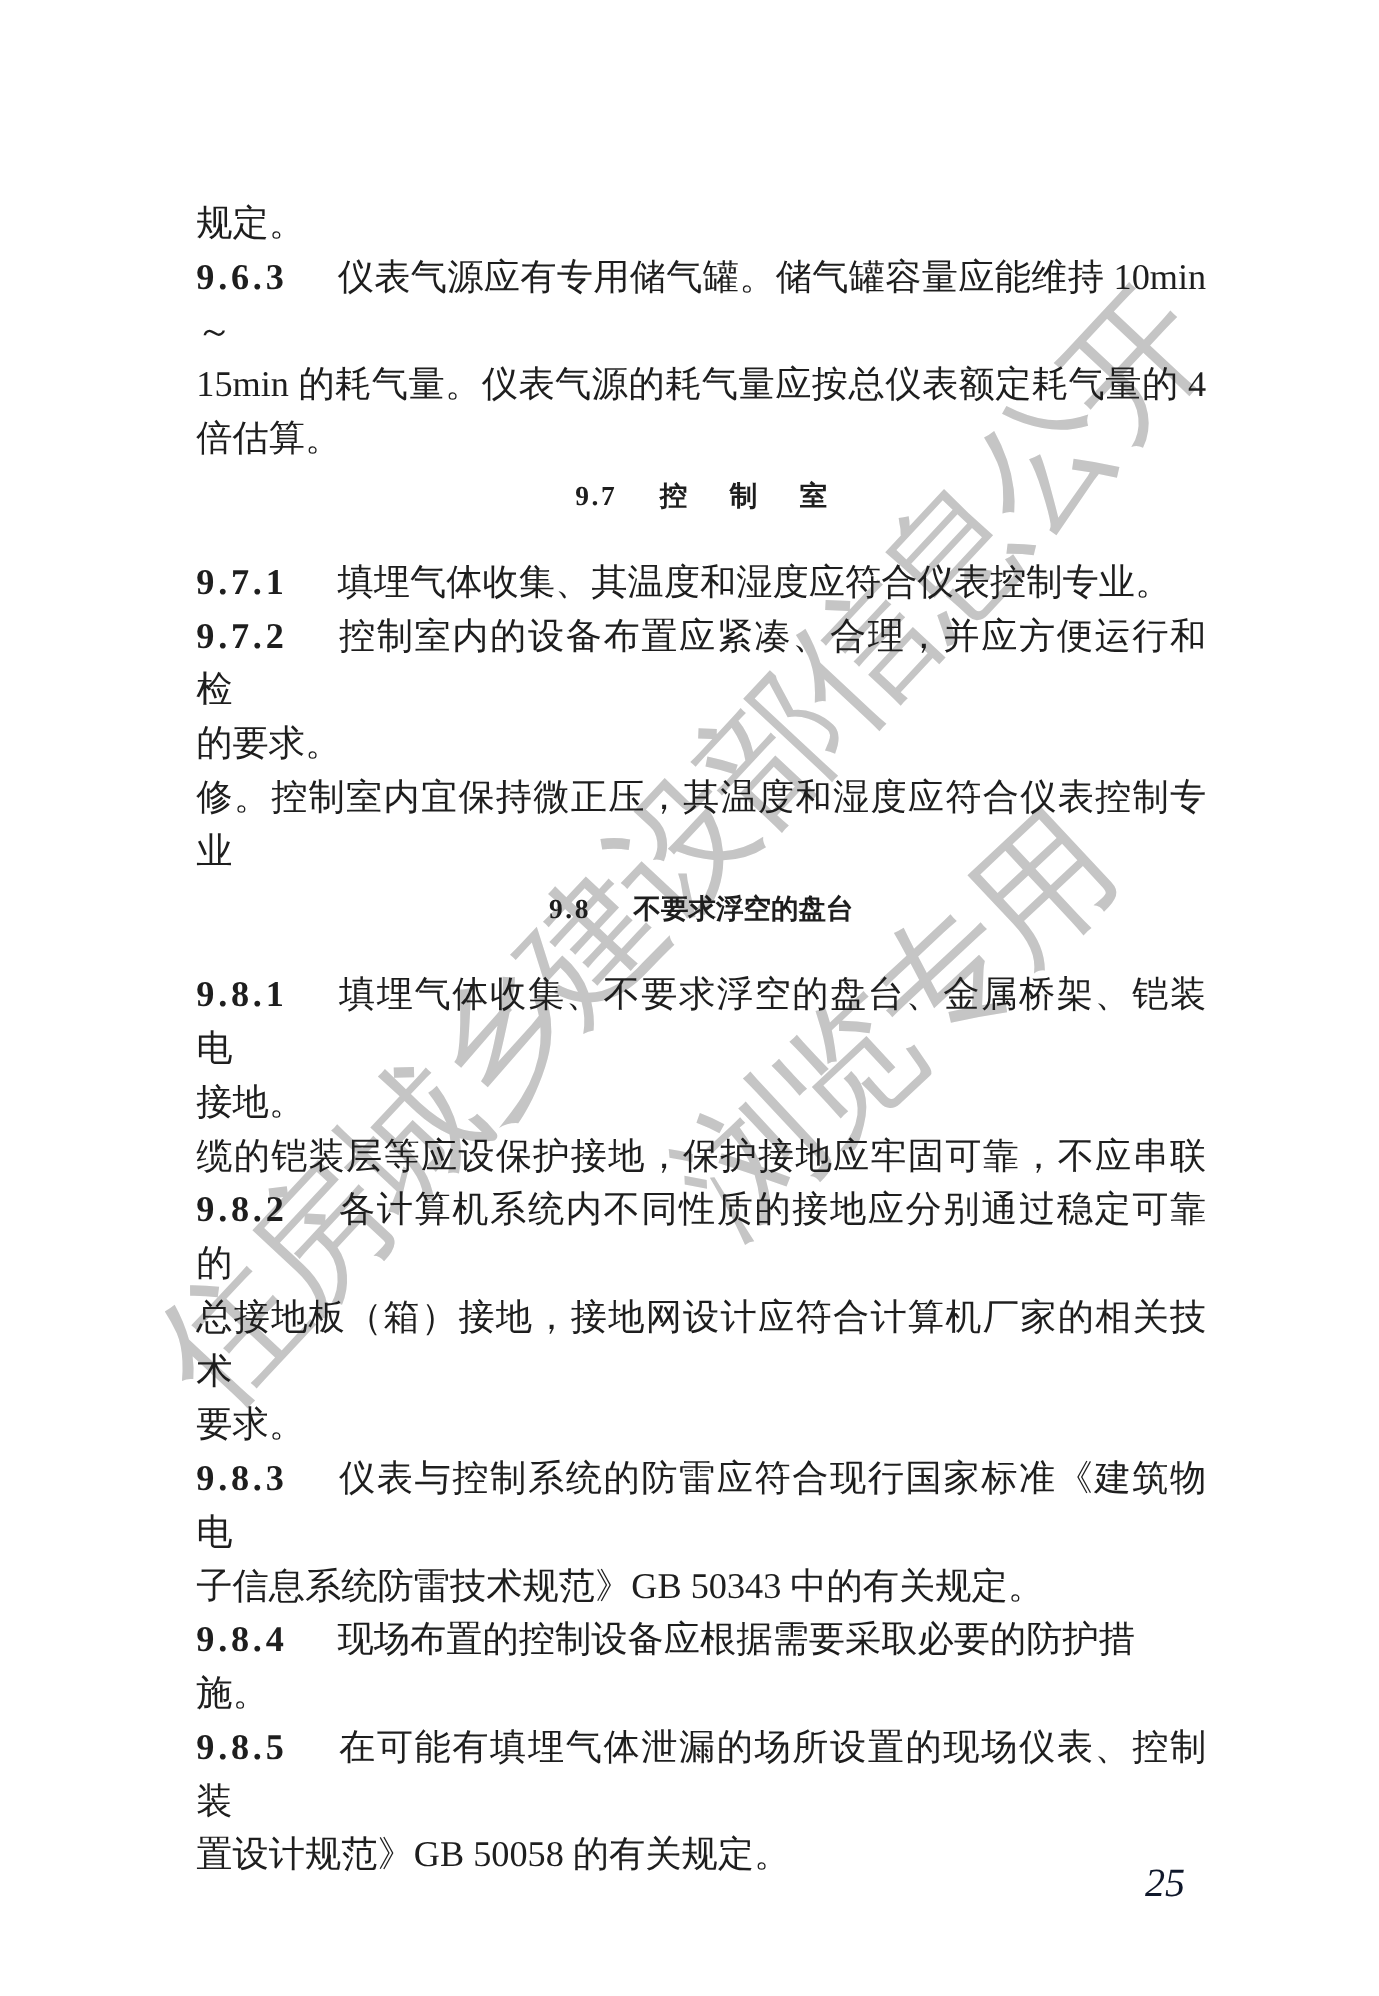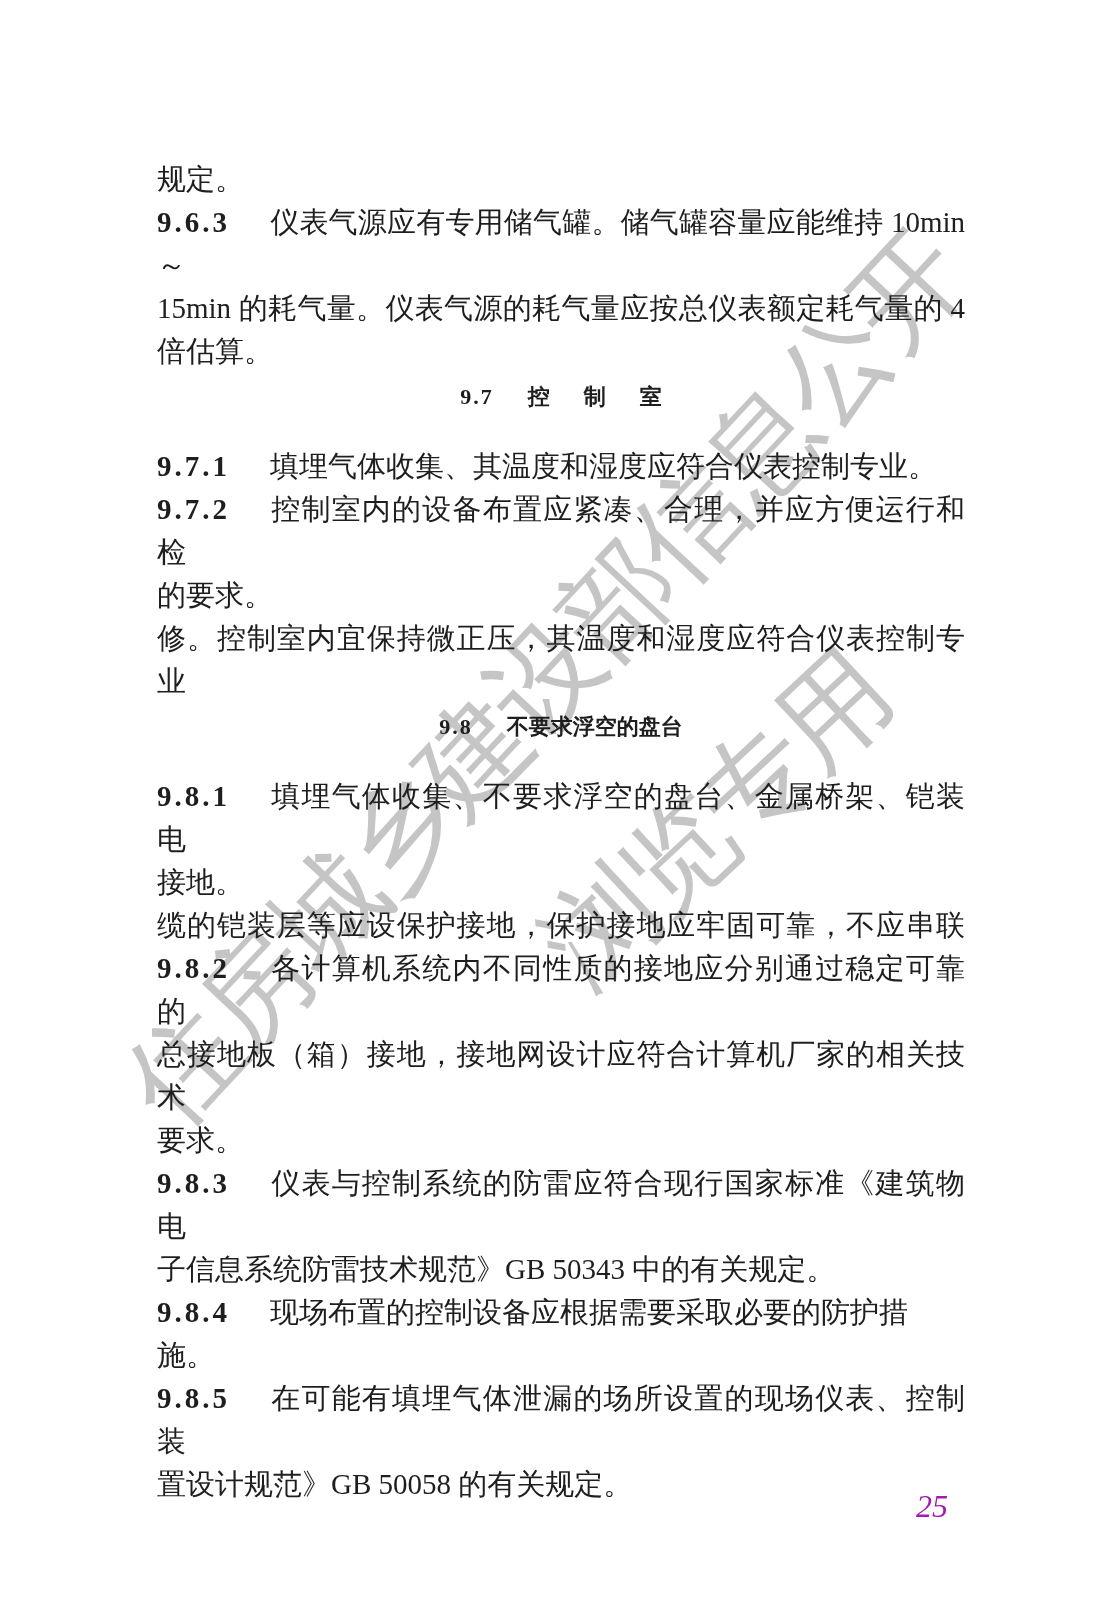--- a/index.html
+++ b/index.html
@@ -81,21 +81,21 @@
   }
   
   .page-number {
     position: absolute;
     z-index: 2;
     left: 916px;
     top: 1488px;
     font-size: 32px;
     font-style: italic;
     font-family: "Liberation Serif", "DejaVu Serif", serif;
-    color: #a21caf;
+    color: #0f172a;
   }
 </style>
 </head>
 <body>
 
 <div class="page">
   <div class="watermark wm1">住房城乡建设部信息公开</div>
   <div class="watermark wm2">浏览专用</div>
 
   <main class="content" id="content">

